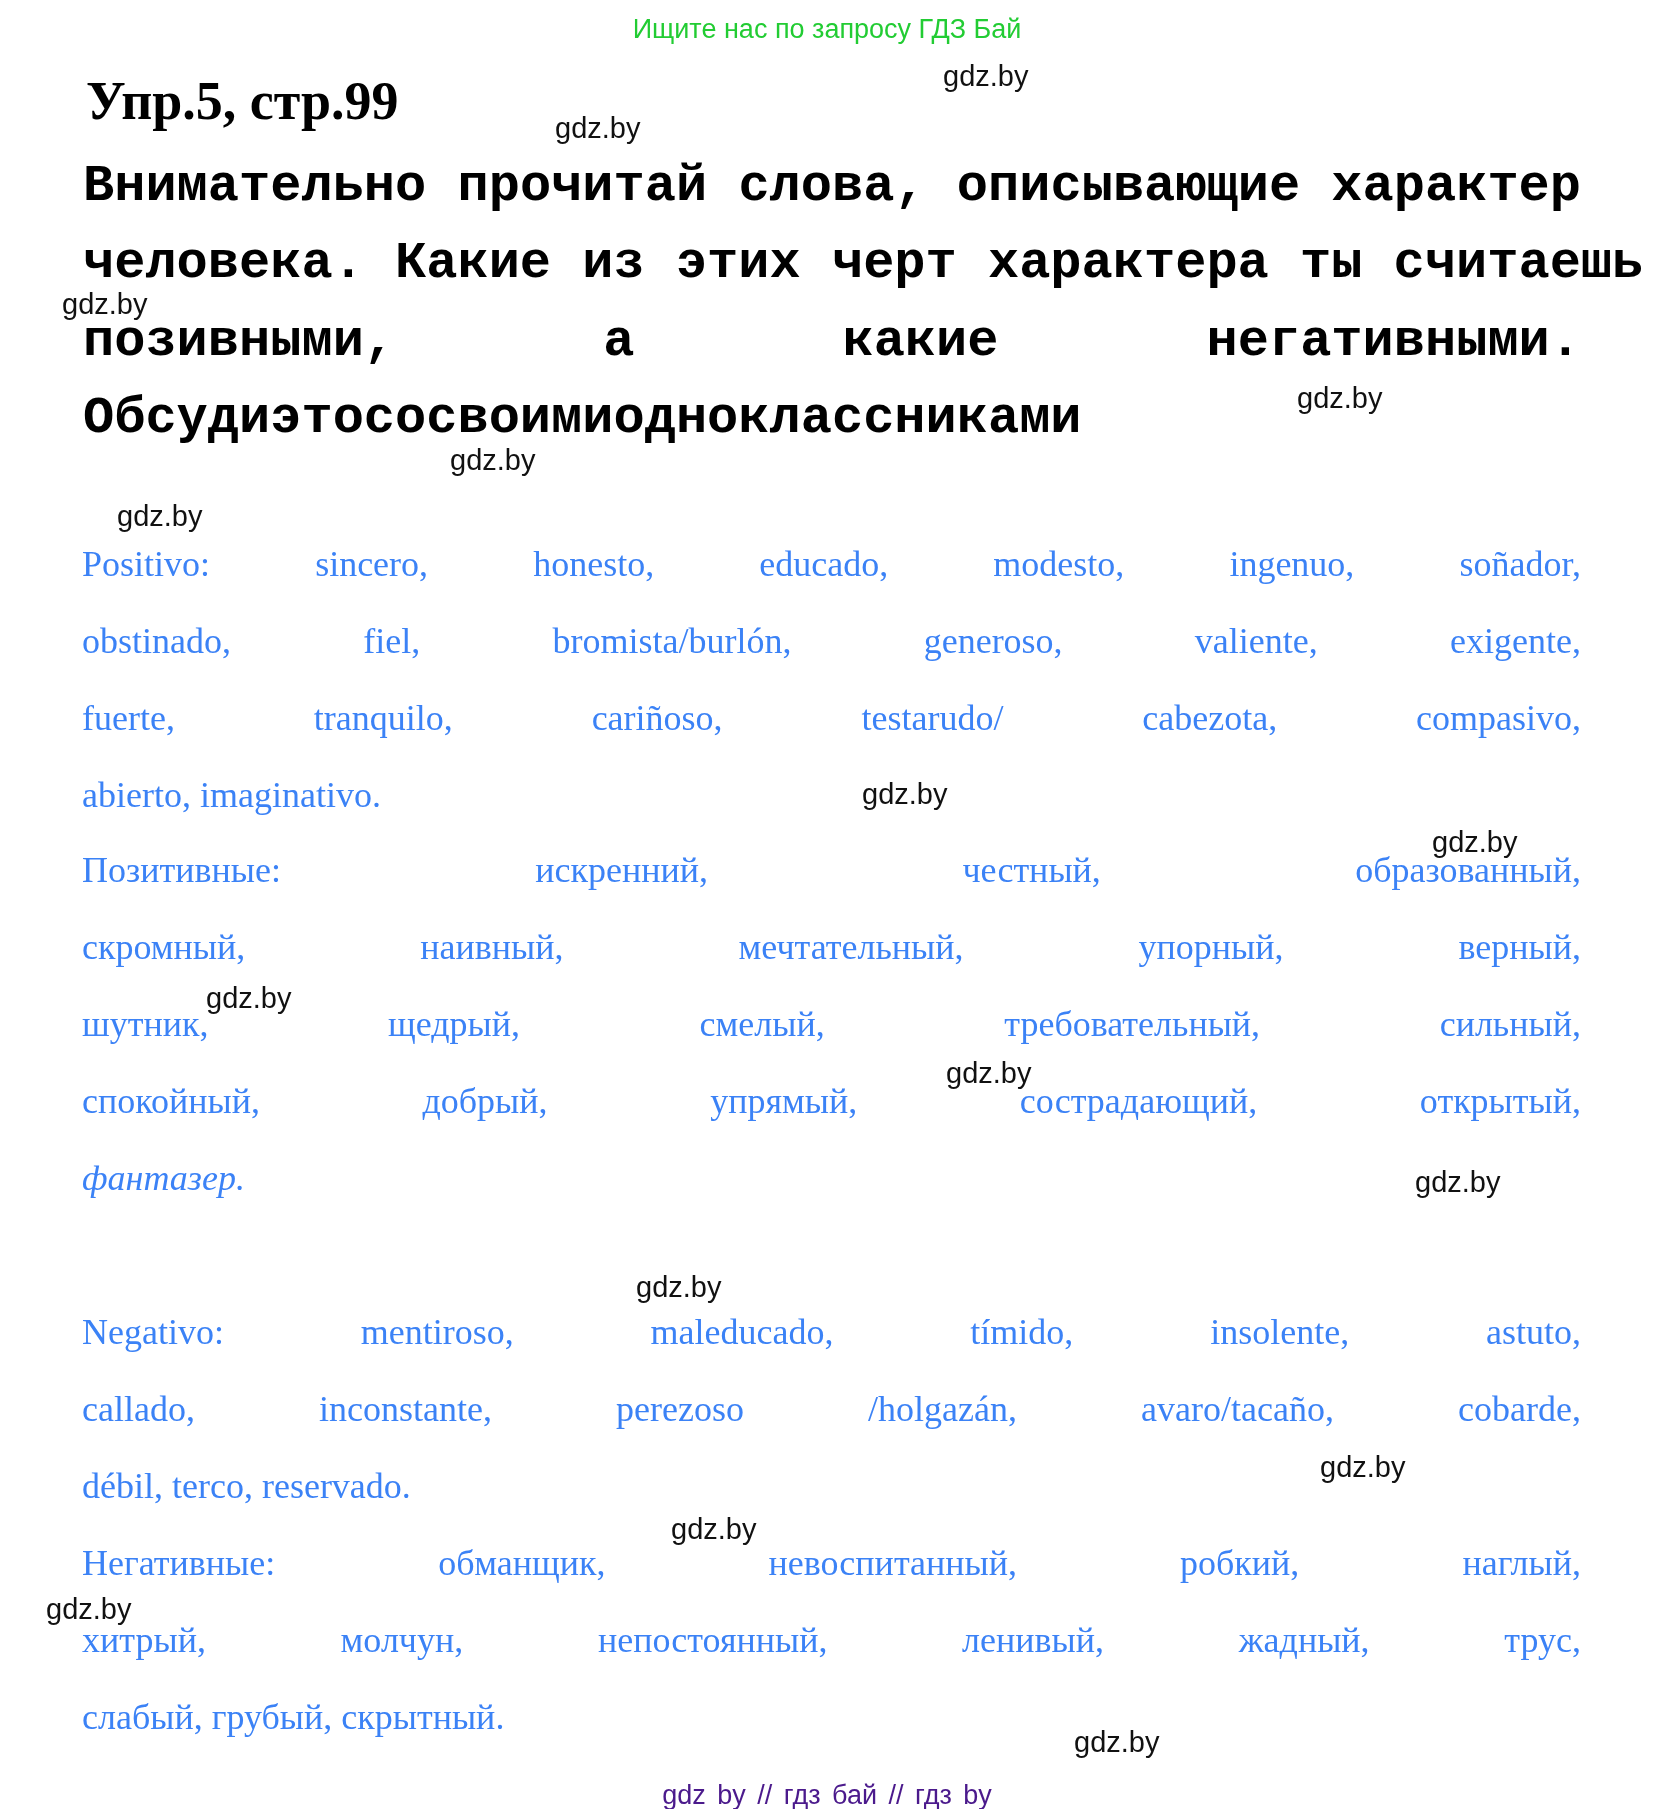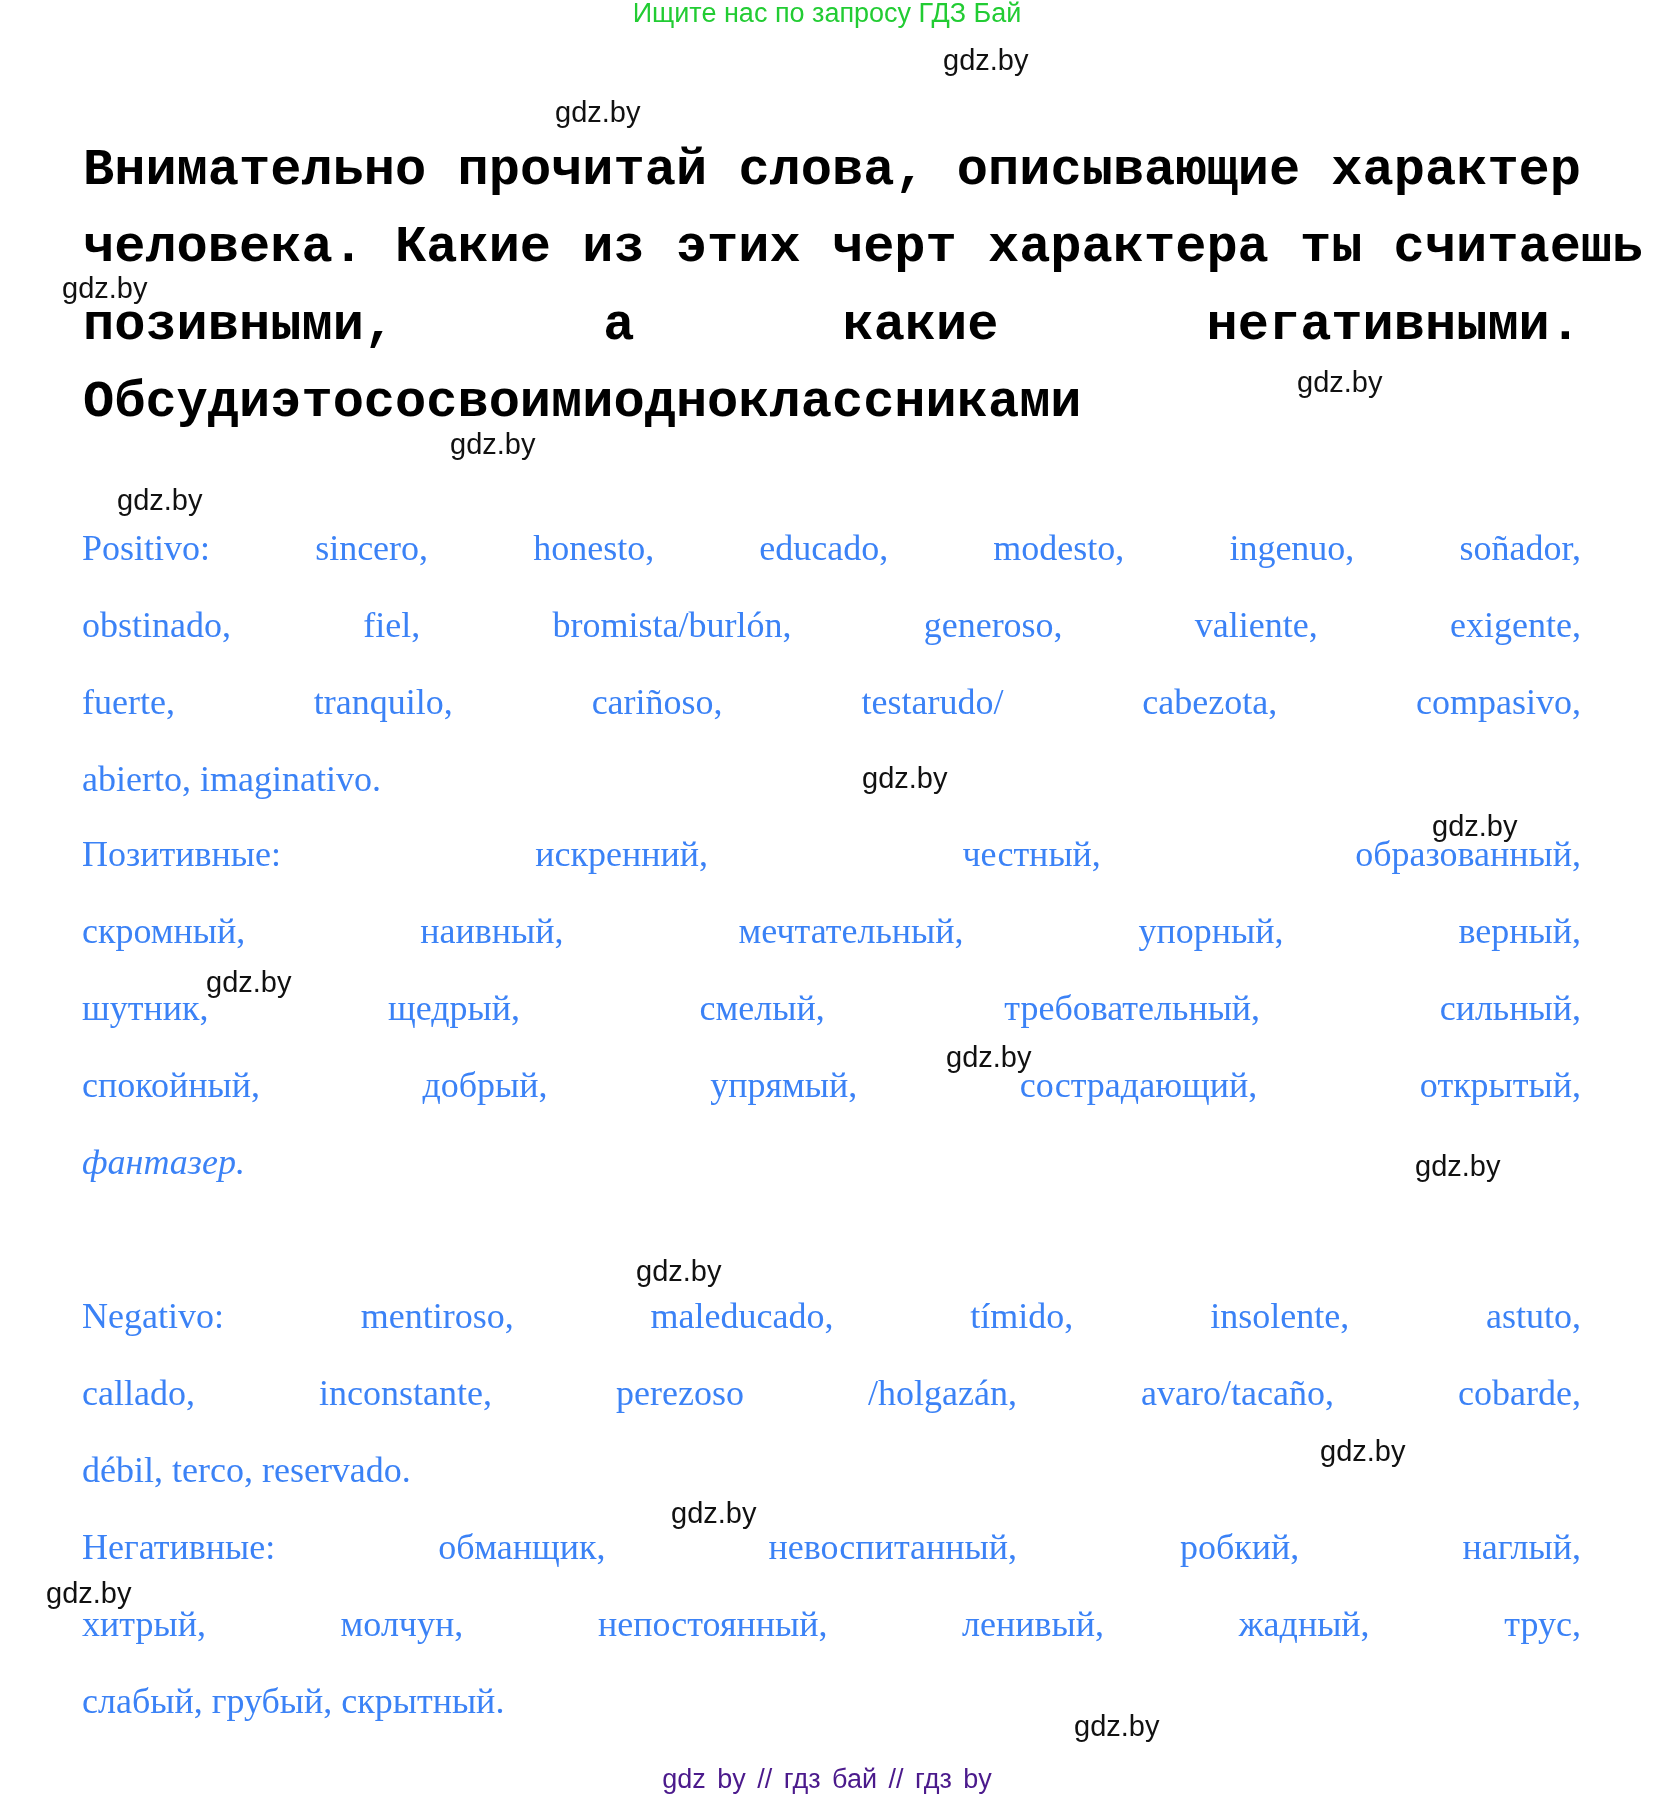--- a/index.html
+++ b/index.html
@@ -1,17 +1,17 @@
 <!DOCTYPE html>
 <html><head>
 <meta charset="utf-8">
 <style>
   html, body { margin: 0; padding: 0; background: #ffffff; }
   body { width: 1654px; height: 1809px; position: relative; overflow: hidden; }
-  .page { position: absolute; left: 0; top: 0; width: 1654px; height: 1749px; }
+  .page { position: absolute; left: 0; top: 16px; width: 1654px; height: 1749px; }
   .top-banner {
     position: absolute; top: -2px; left: 0; width: 1654px; text-align: center;
     font-family: "Liberation Sans", sans-serif; font-size: 27px; color: #22cc33;
   }
   .wm {
     position: absolute; font-family: "Liberation Sans", sans-serif;
     font-size: 29px; color: #111; line-height: 1; white-space: nowrap;
   }
   .title {
     position: absolute; left: 86px; top: 58px;
@@ -37,20 +37,21 @@
     word-spacing: 4px;
   }
 </style>
 </head>
 <body>
 
 <div class="page">
 
   <div class="top-banner">Ищите нас по запросу ГДЗ Бай</div>
 
+  <div class="title">Упр.5, стр.99</div>
 
   <div class="task-line" style="top:145px;">Внимательно прочитай слова, описывающие характер</div>
   <div class="task-line" style="top:222px;">человека. Какие из этих черт характера ты считаешь</div>
   <div class="task-line" style="top:300px;">позивными, а какие негативными.</div>
   <div class="task-line last" style="top:377px;">Обсудиэтососвоимиодноклассниками</div>
 
   <div class="body-line" style="top:530px;">Positivo: sincero, honesto, educado, modesto, ingenuo, soñador,</div>
   <div class="body-line" style="top:607px;">obstinado, fiel,  bromista/burlón, generoso, valiente, exigente,</div>
   <div class="body-line" style="top:684px;">fuerte, tranquilo, cariñoso, testarudo/ cabezota, compasivo,</div>
   <div class="body-line" style="top:836px;">Позитивные: искренний, честный, образованный,</div>

